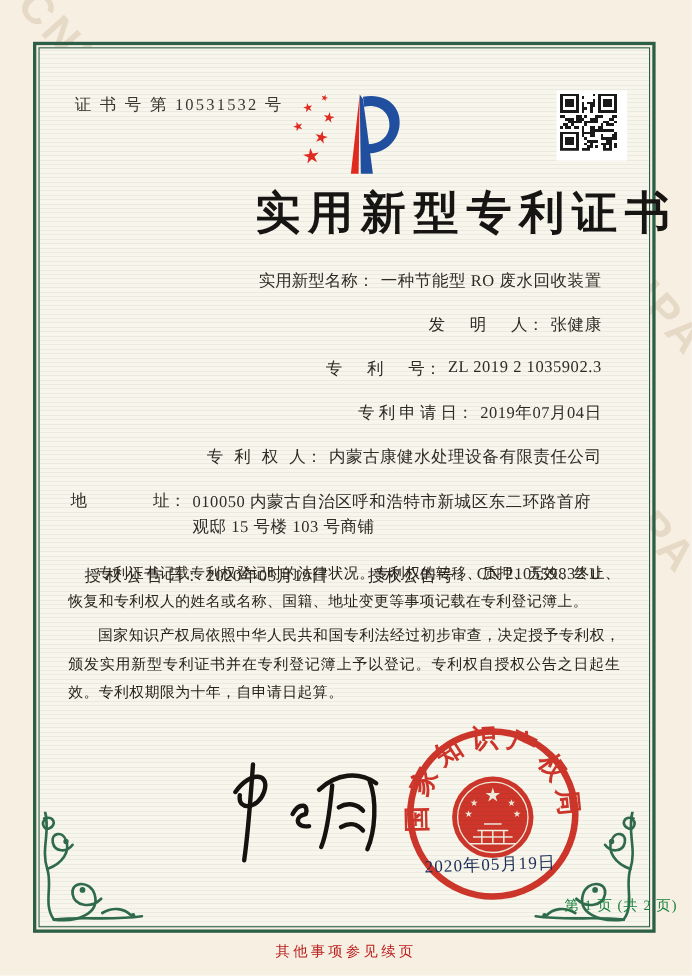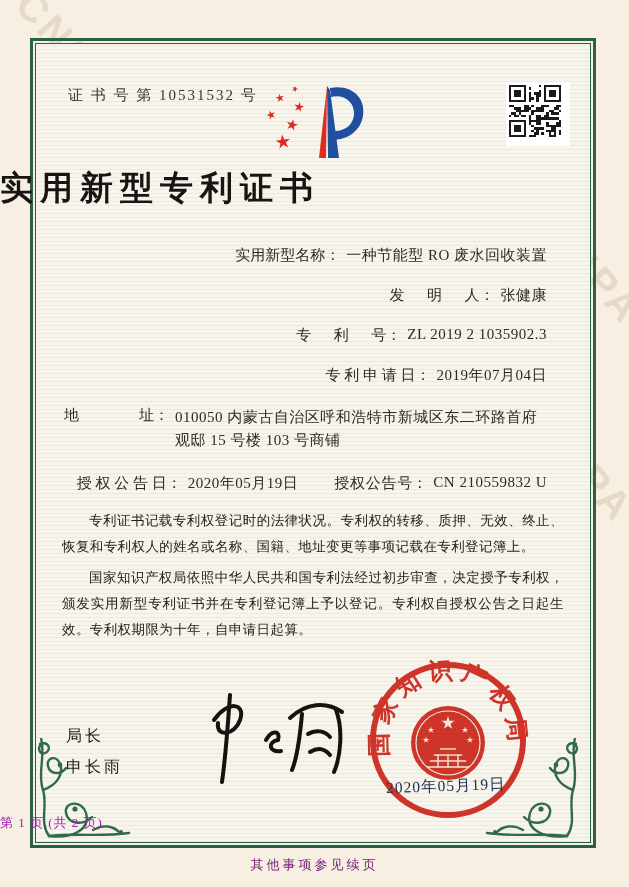--- a/index.html
+++ b/index.html
@@ -17,22 +17,22 @@
 
   .wm{position:absolute;font-family:"Liberation Sans",sans-serif;font-weight:bold;
       font-size:40px;letter-spacing:4px;color:rgba(196,172,138,0.32);
       transform:rotate(48deg);transform-origin:left top;pointer-events:none;}
 
   .cert-no{position:absolute;left:68px;top:86px;font-size:15px;letter-spacing:2px;color:#3a352e;text-align:center;}
 
   .logo{position:absolute;left:254px;top:78px;}
   .qr{position:absolute;left:506px;top:82px;width:58px;height:58px;background:#fff;padding:3px;}
 
-  .title{position:absolute;left:0;top:166px;width:616px;text-align:left;
-         font-size:33px;font-weight:bold;letter-spacing:7px;color:#171513;}
+  .title{position:absolute;left:0;top:166px;width:616px;text-align:right;
+         font-size:41px;font-weight:bold;letter-spacing:7px;color:#171513;}
 
   .fields{position:absolute;left:64px;top:246px;display:flex;flex-direction:column;
           gap:21px;font-size:15px;color:#2e2a25;align-items:flex-end;}
   .row{white-space:nowrap;}
   .label{display:inline-block;width:90px;text-align:justify;text-align-last:justify;vertical-align:top;}
   .colon{vertical-align:top;}
   .value{display:inline-block;margin-left:6px;vertical-align:top;letter-spacing:0.5px;}
   .value.addr{width:372px;white-space:normal;line-height:1.55;}
   .pair2{margin-left:36px;}
   .pair2 .label{width:78px;}
@@ -43,24 +43,24 @@
 
   .officer{position:absolute;left:66px;top:720px;font-size:16px;letter-spacing:3px;
            color:#23201c;line-height:31px;}
   .signature{position:absolute;left:188px;top:690px;}
 
   .seal{position:absolute;left:367px;top:658px;width:162px;height:164px;
         mix-blend-mode:multiply;opacity:0.93;}
   .seal-date{position:absolute;left:386px;top:776px;font-size:15.5px;letter-spacing:1px;
              color:#1c2c55;transform:rotate(-2deg);}
 
-  .page-num{position:absolute;left:0;top:814px;width:616px;text-align:left;
-            font-size:13px;letter-spacing:1px;color:#a21caf;}
+  .page-num{position:absolute;left:0;top:814px;width:616px;text-align:right;
+            font-size:13px;letter-spacing:1px;color:#15803d;}
   .continuation{position:absolute;left:0;top:856px;width:629px;text-align:center;
-            font-size:13px;letter-spacing:3px;color:#701a75;}
+            font-size:13px;letter-spacing:3px;color:#b91c1c;}
 
   .flourish{position:absolute;pointer-events:none;}
   .flourish.bl{left:33px;top:738px;}
   .flourish.br{left:483px;top:738px;transform:scaleX(-1);}
 </style>
 </head>
 <body>
 
 <div class="page">
 
@@ -237,36 +237,35 @@
     <div class="row">
       <span class="label">发明人</span><span class="colon">：</span><span class="value">张健康</span>
     </div>
     <div class="row">
       <span class="label">专利号</span><span class="colon">：</span><span class="value">ZL 2019 2 1035902.3</span>
     </div>
     <div class="row">
       <span class="label">专利申请日</span><span class="colon">：</span><span class="value">2019年07月04日</span>
     </div>
     <div class="row">
+      <span class="label">专利权人</span><span class="colon">：</span><span class="value">内蒙古康健水处理设备有限责任公司</span>
+    </div>
+    <div class="row">
       <span class="label">地址</span><span class="colon">：</span><span class="value addr">010050 内蒙古自治区呼和浩特市新城区东二环路首府观邸 15 号楼 103 号商铺</span>
     </div>
     <div class="row">
       <span class="label">授权公告日</span><span class="colon">：</span><span class="value">2020年05月19日</span><span class="pair2"><span class="label">授权公告号</span><span class="colon">：</span><span class="value">CN 210559832 U</span></span>
     </div>
   </div>
 
   <div class="paras">
     <p>专利证书记载专利权登记时的法律状况。专利权的转移、质押、无效、终止、恢复和专利权人的姓名或名称、国籍、地址变更等事项记载在专利登记簿上。</p>
     <p>国家知识产权局依照中华人民共和国专利法经过初步审查，决定授予专利权，颁发实用新型专利证书并在专利登记簿上予以登记。专利权自授权公告之日起生效。专利权期限为十年，自申请日起算。</p>
   </div>
 
-  <div class="officer">
-    <div>局长</div>
-    <div>申长雨</div>
-  </div>
 
   <svg class="signature" width="165" height="100" viewBox="0 0 165 100">
     <g fill="none" stroke="#15120f" stroke-width="4" stroke-linecap="round" stroke-linejoin="round">
       <path d="M26,30 C40,10 58,13 52,30 C47,45 28,48 30,33"></path>
       <path d="M42,5 C40,32 38,64 34,92"></path>
       <path d="M78,50 c6,-11 15,-9 12,0 c-11,2 -9,13 3,11"></path>
       <path d="M102,28 c16,-15 36,-17 52,-6"></path>
       <path d="M114,24 c-2,22 -5,44 -10,56"></path>
       <path d="M148,20 c7,18 5,46 -2,62"></path>
       <path d="M120,44 c8,-5 17,-3 22,3"></path>

